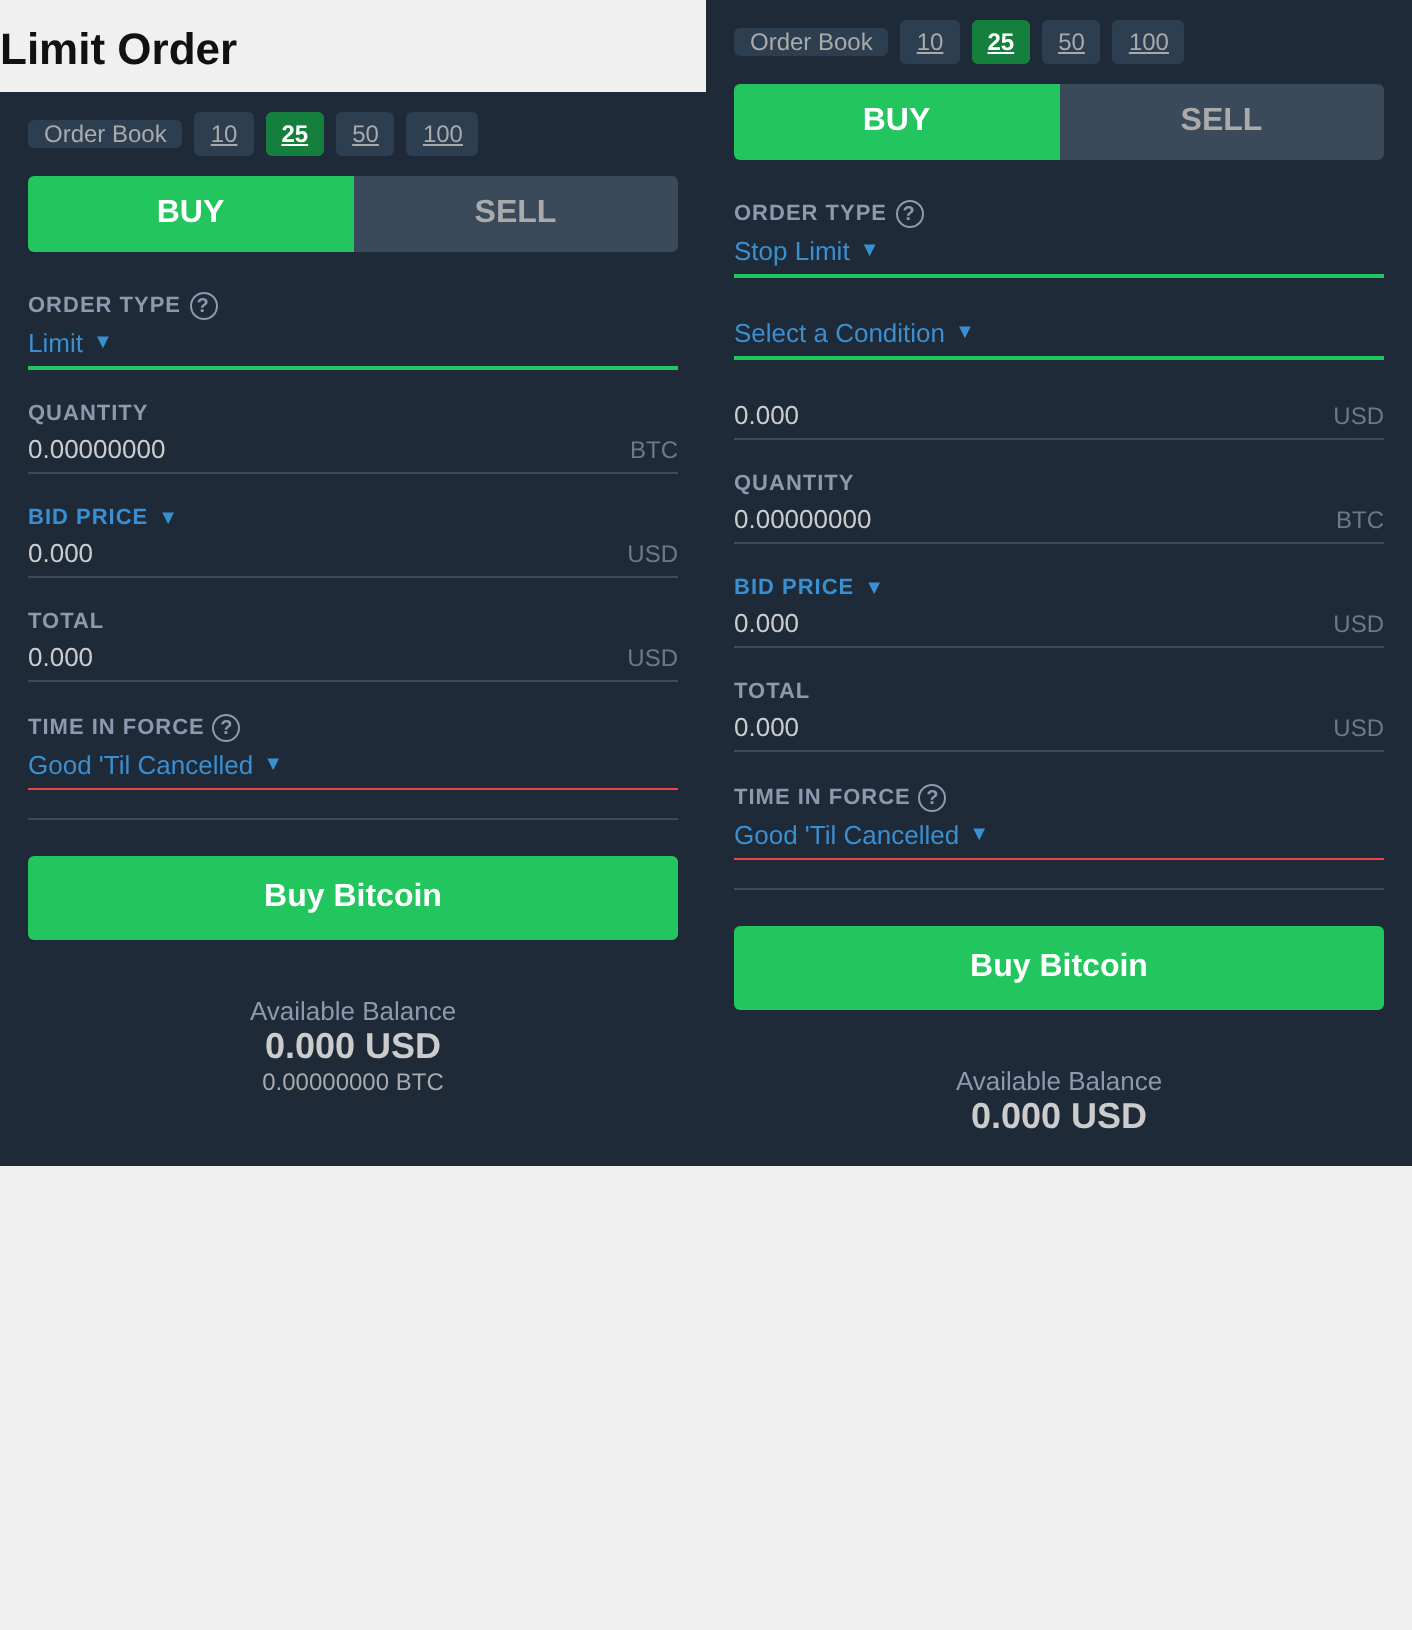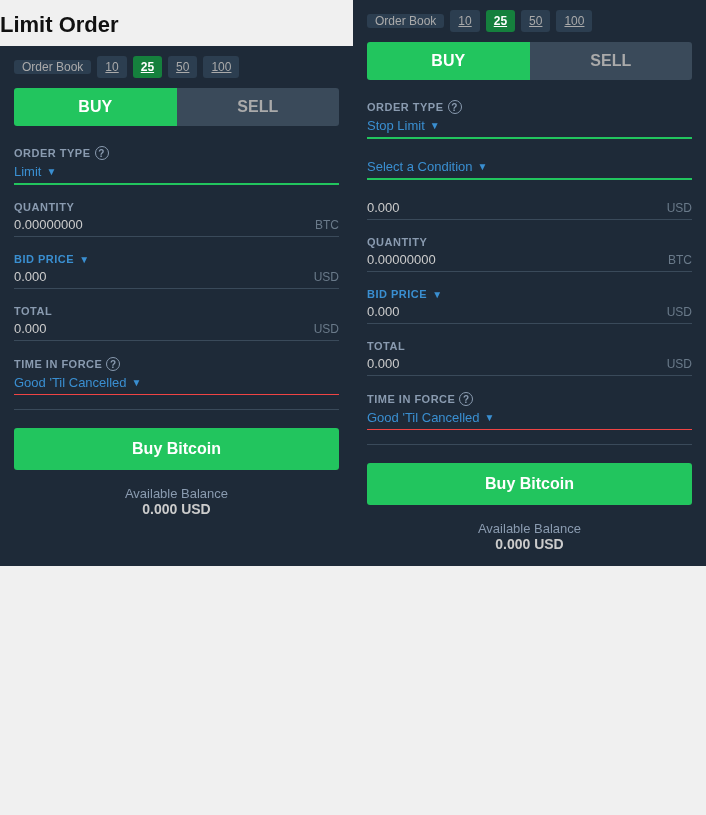--- a/index.html
+++ b/index.html
@@ -161,33 +161,33 @@
       background: #22c55e;
       color: #fff;
       font-size: 16px;
       font-weight: bold;
       border: none;
       border-radius: 3px;
       padding: 12px 0;
       width: 100%;
       cursor: pointer;
       margin-top: 10px;
-      margin-bottom: 12px;
+      margin-bottom: 24px;
     }
     
     .avail-balance {
       text-align: center;
       color: #8a9bb0;
       font-size: 13px;
       margin-top: 4px;
     }
     .avail-balance .bal-usd {
       color: #ccc;
       font-weight: bold;
-      font-size: 14px;
+      font-size: 18px;
     }
     .avail-balance .bal-btc {
       color: #aaa;
       font-size: 12px;
     }
     .avail-balance .max-buy {
       color: #3a8fd1;
       font-size: 12px;
       font-weight: bold;
       text-decoration: underline;
@@ -309,20 +309,21 @@
         </div>
       </div>
 
       <hr class="divider">
 
       <button class="big-buy-btn">Buy Bitcoin</button>
 
       <div class="avail-balance">
         <div>Available Balance</div>
         <div class="bal-usd">0.000  USD</div>
+        <div class="bal-btc">0.00000000 BTC</div>
       </div>
 
     </div>
   </div>
 
   <div class="panel">
     <div class="panel-inner">
 
       <div class="order-book-row">
         <span class="ob-label">Order Book</span>

